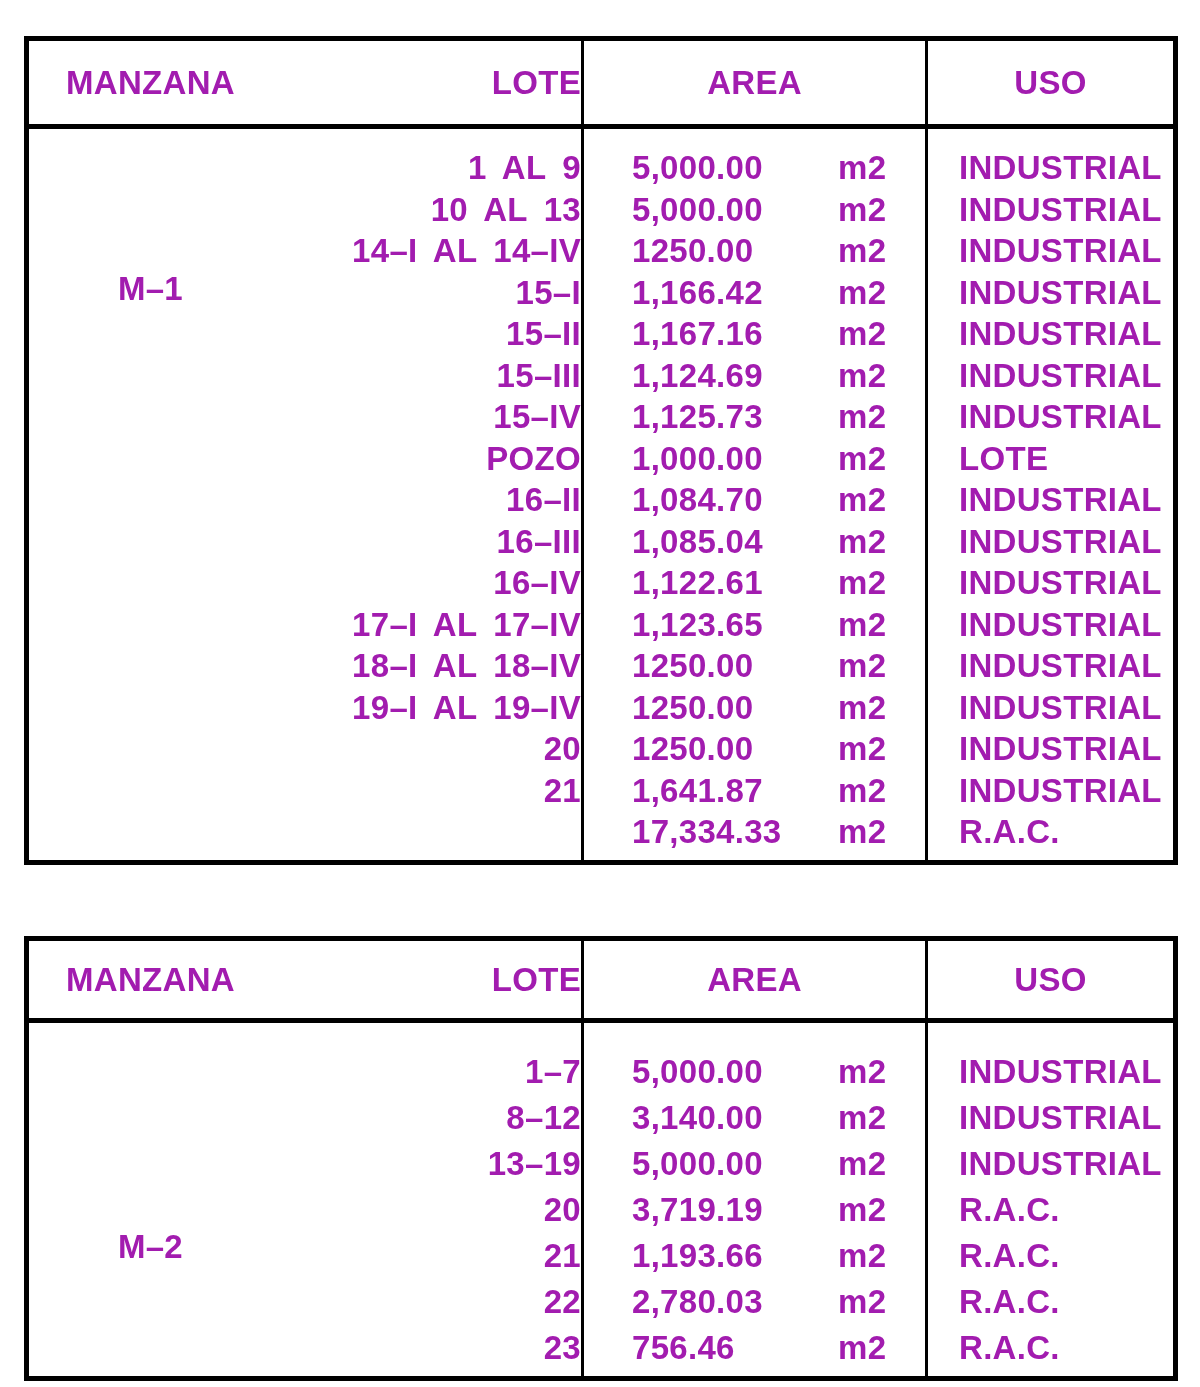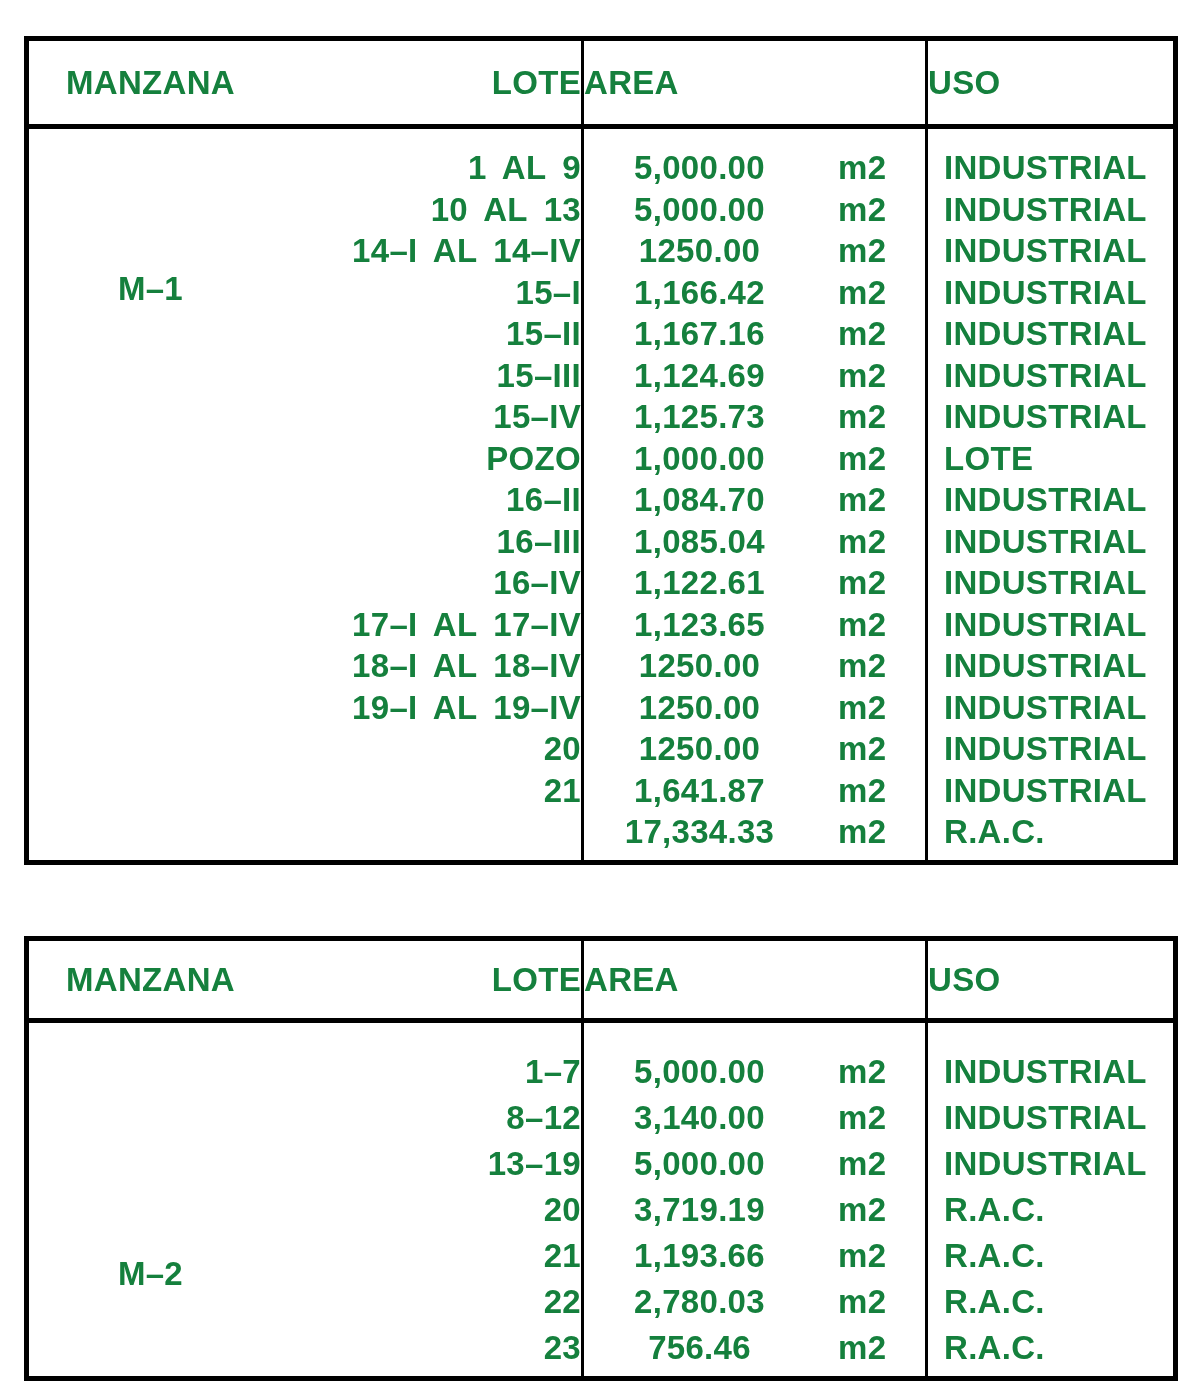--- a/index.html
+++ b/index.html
@@ -3,56 +3,56 @@
 <meta charset="utf-8">
 <style>
   html, body { margin: 0; padding: 0; background: #ffffff; }
   .sheet {
     position: relative;
     width: 1200px;
     height: 1387px;
     background: #ffffff;
     font-family: "Liberation Sans", sans-serif;
     font-weight: 700;
-    color: #15803d;
+    color: #a21caf;
     font-size: 33px;
     letter-spacing: 0.3px;
   }
   .lot-table {
     position: absolute;
     left: 24px;
     width: 1154px;
     box-sizing: border-box;
     border: 5px solid #000000;
     display: grid;
     grid-template-columns: 555px 344px 245px;
   }
   .t1 { top: 36px;  height: 829px; grid-template-rows: 88px 1fr; }
   .t2 { top: 936px; height: 445px; grid-template-rows: 82px 1fr; }
   .cell { box-sizing: border-box; }
   .c1, .c2 { border-right: 3px solid #000000; }
   .hcell { border-bottom: 5px solid #000000; display: flex; align-items: center; }
   .h-split { width: 100%; display: flex; }
   .h-manzana { width: 44%; text-align: center; }
   .h-lote { flex: 1; text-align: right; }
-  .h-center { width: 100%; text-align: left; }
+  .h-center { width: 100%; text-align: center; }
   .bcell { position: relative; overflow: hidden; }
   .t1 .bcell { padding-top: 18px; }
   .t2 .bcell { padding-top: 26px; }
   .t1 .lrow, .t1 .arow, .t1 .urow { line-height: 41.5px; }
   .t2 .lrow, .t2 .arow, .t2 .urow { line-height: 46px; }
   .lote-stack { margin-left: 44%; width: 56%; }
   .lrow { text-align: right; word-spacing: 7px; white-space: nowrap; }
   .mlabel { position: absolute; left: 0; width: 44%; text-align: center; }
   .t1 .mlabel { top: 141px; }
-  .t2 .mlabel { top: 232px; text-align: center; }
+  .t2 .mlabel { top: 205px; text-align: center; }
   .arow { display: flex; padding-right: 32px; }
-  .anum { flex: 1; text-align: center; white-space: nowrap; }
+  .anum { flex: 1; text-align: left; white-space: nowrap; padding-left: 48px; }
   .aunit { width: 55px; margin-left: 23px; text-align: left; }
-  .urow { padding-left: 16px; white-space: nowrap; }
+  .urow { padding-left: 31px; white-space: nowrap; }
 </style>
 </head>
 <body>
 
 <div class="sheet">
 
   <div class="lot-table t1">
 
     <div class="cell hcell c1">
       <div class="h-split">

